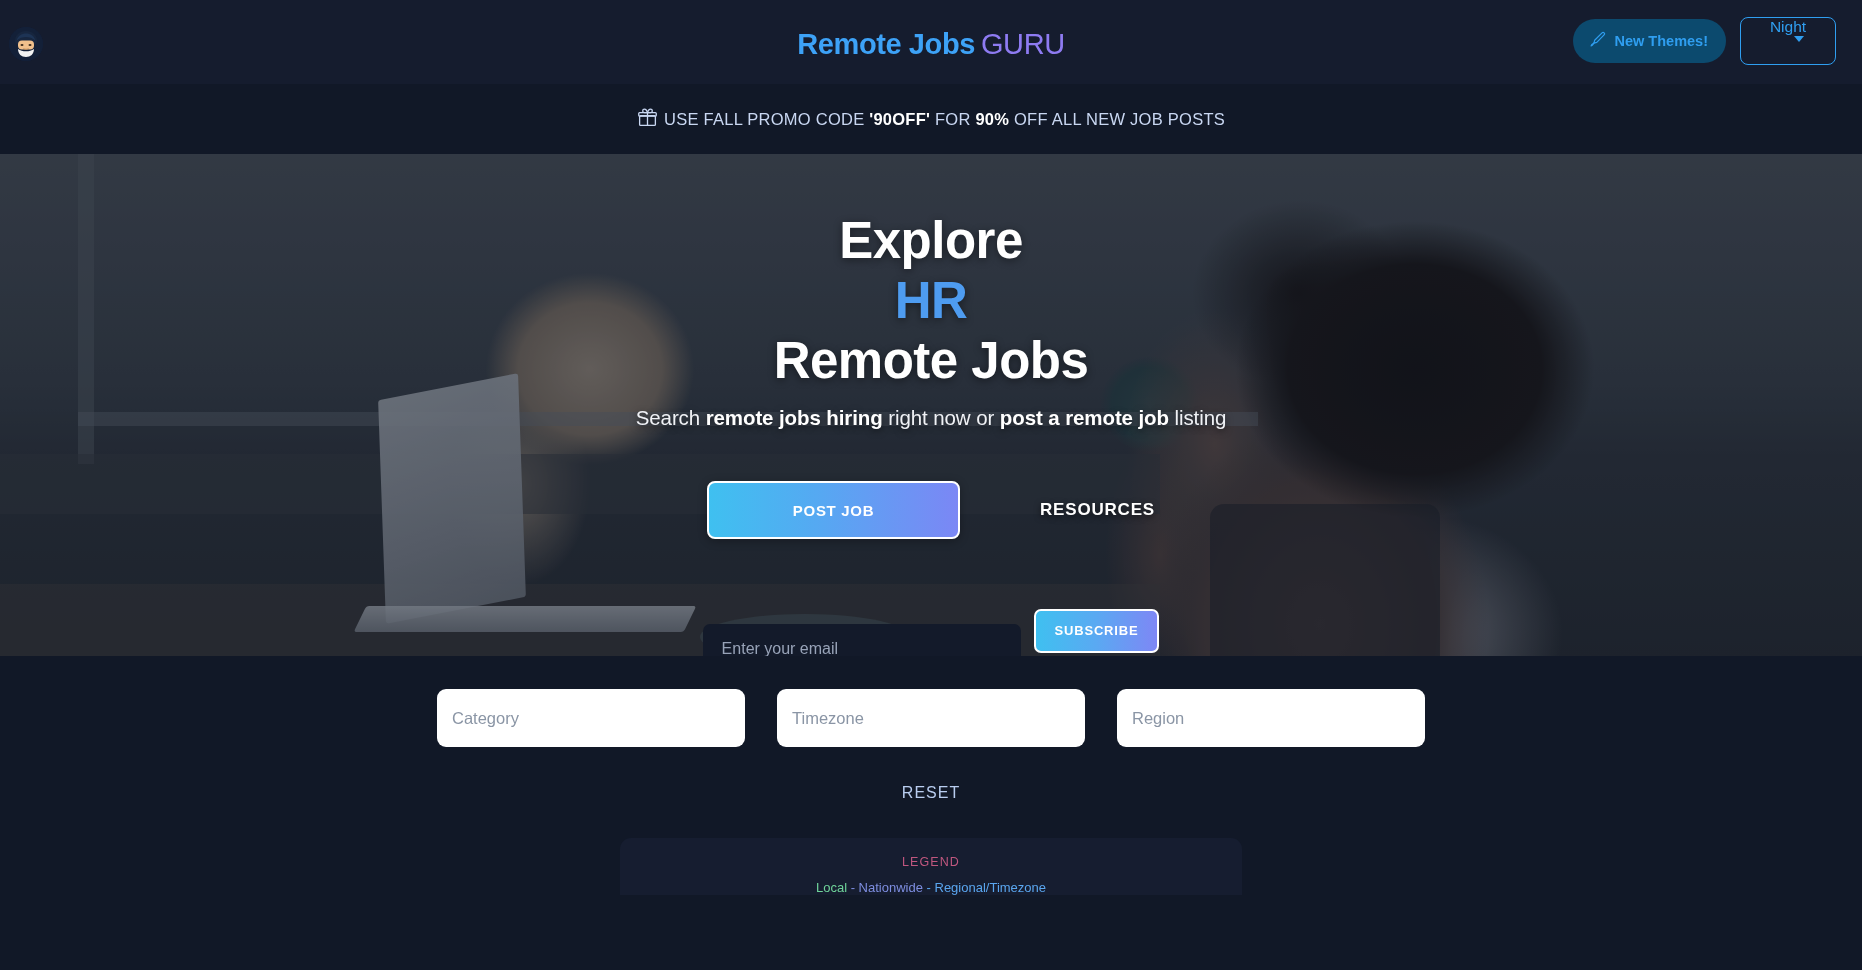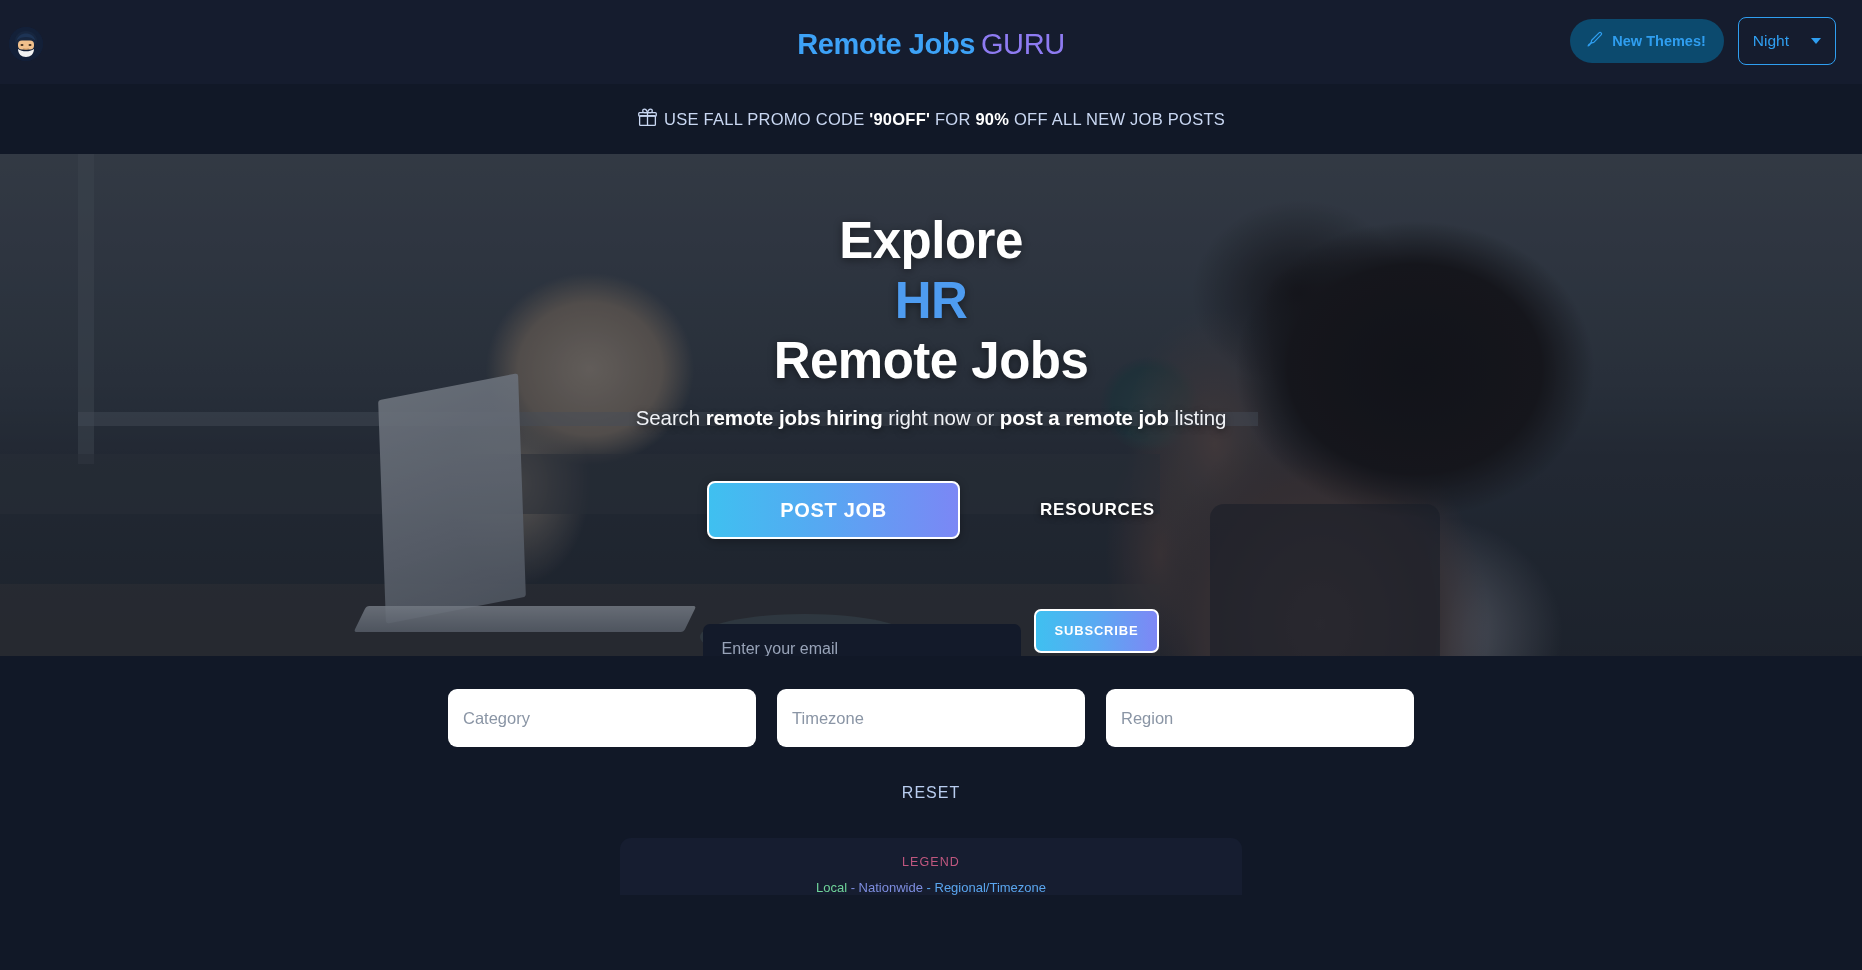--- a/index.html
+++ b/index.html
@@ -90,22 +90,23 @@
   }
 
   .theme-select {
     position: relative;
     border: 1.6px solid #2f9ef0;
     border-radius: 8px;
     height: 48px;
     min-width: 96px;
     display: flex;
     align-items: center;
-    padding: 0 14px;
-    cursor: pointer;
+    padding: 0 24px;
+    cursor: pointer;
+    flex-direction: column;
   }
   .theme-select .label {
     color: #2f9ef0;
     font-size: 15.5px;
     font-weight: 400;
   }
   .theme-select .caret {
     margin-left: 22px;
     width: 0; height: 0;
     border-left: 5px solid transparent;
@@ -236,21 +237,21 @@
     align-items: center;
     gap: 80px;
   }
   .btn-post {
     width: 253px;
     height: 58px;
     border-radius: 8px;
     border: 2.5px solid #ffffff;
     background: linear-gradient(90deg, #3fc0f0 0%, #56a8f2 45%, #7b87f5 100%);
     color: #ffffff;
-    font-size: 20px;
+    font-size: 15px;
     font-weight: 700;
     letter-spacing: 0.7px;
     display: flex;
     align-items: center;
     justify-content: center;
     cursor: pointer;
     box-shadow: 0 2px 10px rgba(0,0,0,.3);
   }
   .btn-resources {
     background: none;
@@ -297,21 +298,21 @@
   }
 
   
   .filters {
     position: relative;
     height: 110px;
     background: #111827;
     display: flex;
     align-items: center;
     justify-content: center;
-    gap: 21px;
+    gap: 32px;
     padding-top: 14px;
   }
   .filter-field {
     width: 308px;
     height: 58px;
     background: #ffffff;
     border-radius: 9px;
     display: flex;
     align-items: center;
     padding: 0 15px;

